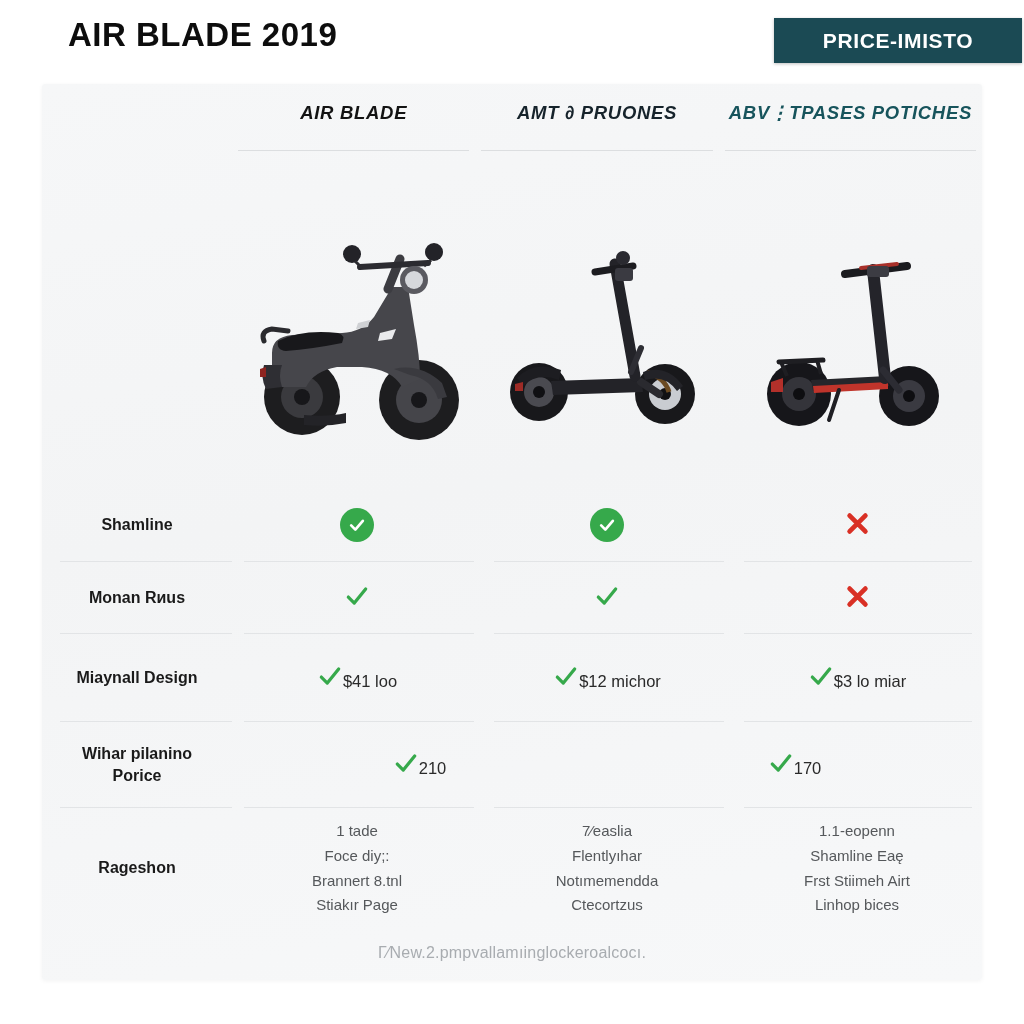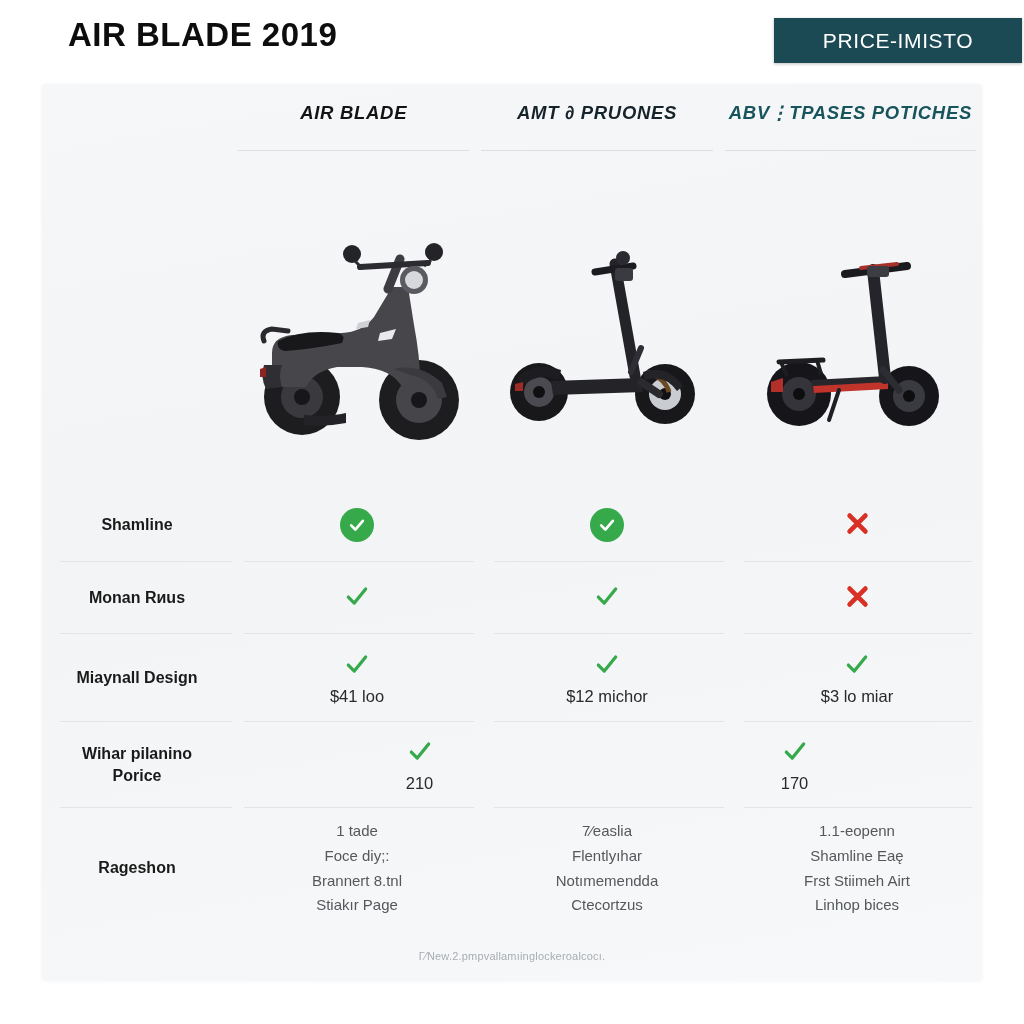--- a/index.html
+++ b/index.html
@@ -39,21 +39,21 @@
     right: 30px;
     top: 18px;
     width: 248px;
     height: 45px;
     background: #1b4a54;
     color: #ffffff;
     display: flex;
     align-items: center;
     justify-content: center;
     font-size: 21px;
-    font-weight: normal;
+    font-weight: bold;
     letter-spacing: 0.6px;
     box-shadow: 0 1px 3px rgba(0,0,0,0.25);
   }
 
   
   .card {
     position: absolute;
     left: 42px;
     top: 84px;
     width: 940px;
@@ -150,21 +150,20 @@
     font-size: 16px;
     font-weight: bold;
     color: #1a1a1a;
     line-height: 1.35;
     padding: 0 14px;
     box-sizing: border-box;
   }
   .vcell {
     flex: 1 1 0;
     display: flex;
-    flex-direction: column;
     align-items: center;
     justify-content: center;
     box-sizing: border-box;
     padding: 0 8px;
   }
   .vcell .subval {
     margin-top: 6px;
     font-size: 16.5px;
     color: #2a2a2a;
     white-space: nowrap;
@@ -210,21 +209,21 @@
     text-align: center;
   }
 
   
   .footnote {
     position: absolute;
     left: 0;
     bottom: 18px;
     width: 940px;
     text-align: center;
-    font-size: 11px;
+    font-size: 16px;
     color: #a8acb0;
     letter-spacing: 0.2px;
   }
 </style>
 </head>
 <body>
 
 <div class="topbar">
   <div class="page-title">AIR BLADE 2019</div>
   <div class="brand-badge">PRICE-IMISTO</div>

